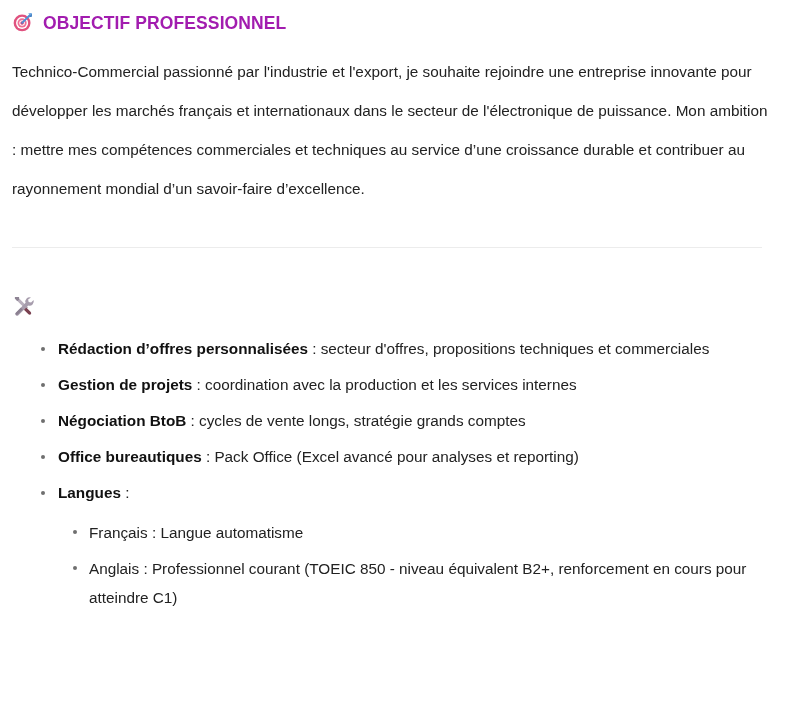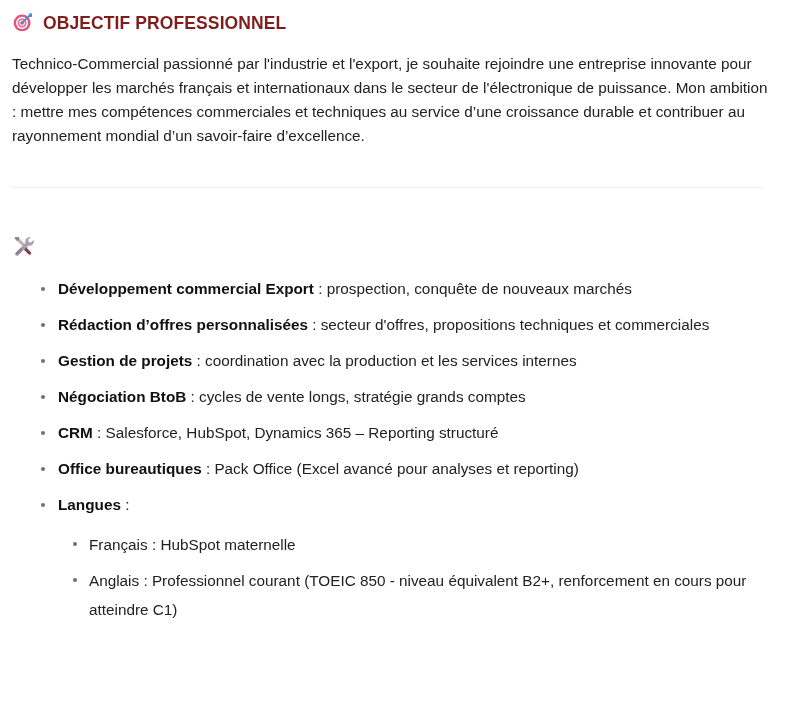--- a/index.html
+++ b/index.html
@@ -38,39 +38,39 @@
   }
 
   .head-emoji {
     flex: 0 0 auto;
     line-height: 1;
     display: block;
   }
 
   .head-text {
     letter-spacing: 0.1px;
-    color: #7f1d1d;
+    color: #a21caf;
     white-space: nowrap;
     text-align: right;
   }
   .section-head.objective .head-text {
     font-size: 17.5px;
     font-weight: bold;
   }
   .section-head.skills .head-text {
     font-size: 21px;
     font-weight: normal;
   }
 
   
   .body-para {
     margin: 0;
     padding-top: 16px;
     font-size: 15.3px;
-    line-height: 24px;
+    line-height: 39px;
     color: #222222;
     max-width: 762px;
     text-align: left;
   }
 
   
   .divider {
     height: 0;
     border: 0;
     border-top: 1px solid #ececec;
@@ -179,50 +179,44 @@
         <g>
           <path d="M19.8 2.6 a4.4 4.4 0 0 0 -5.6 5.6 L4.0 18.4 a1.9 1.9 0 0 0 2.7 2.7 L16.9 10.9 a4.4 4.4 0 0 0 5.6 -5.6 l-2.6 2.6 -2.5 -0.6 -0.6 -2.5 Z" fill="#a79dad"></path>
           <path d="M4.0 18.4 L9.2 13.2 L11.2 15.2 L6.0 20.4 a1.4 1.4 0 0 1 -2.0 -2.0 Z" fill="#8a7f90"></path>
         </g>
       </svg>
     </span>
   </div>
 
   <ul class="skills-list">
 
-    <li>
-      <span class="item-label">Développement commercial Export</span><span class="item-rest"> : prospection, conquête de nouveaux marchés</span>
-    </li>
 
 
     <li>
       <span class="item-label">Rédaction d’offres personnalisées</span><span class="item-rest"> : secteur d'offres, propositions techniques et commerciales</span>
     </li>
 
     <li>
       <span class="item-label">Gestion de projets</span><span class="item-rest"> : coordination avec la production et les services internes</span>
     </li>
 
     <li>
       <span class="item-label">Négociation BtoB</span><span class="item-rest"> : cycles de vente longs, stratégie grands comptes</span>
     </li>
 
-    <li>
-      <span class="item-label">CRM</span><span class="item-rest"> : Salesforce, HubSpot, Dynamics 365 – Reporting structuré</span>
-    </li>
 
     <li>
       <span class="item-label">Office bureautiques</span><span class="item-rest"> : Pack Office (Excel avancé pour analyses et reporting)</span>
     </li>
 
 
     <li>
       <span class="item-label">Langues</span><span class="item-rest"> :</span>
 
       <ul class="sub-list">
-        <li>Français : HubSpot maternelle</li>
+        <li>Français : Langue automatisme</li>
         <li>Anglais : Professionnel courant (TOEIC 850 - niveau équivalent B2+, renforcement en cours pour atteindre C1)</li>
       </ul>
     </li>
 
   </ul>
 
 </div>
 
 </body></html>

